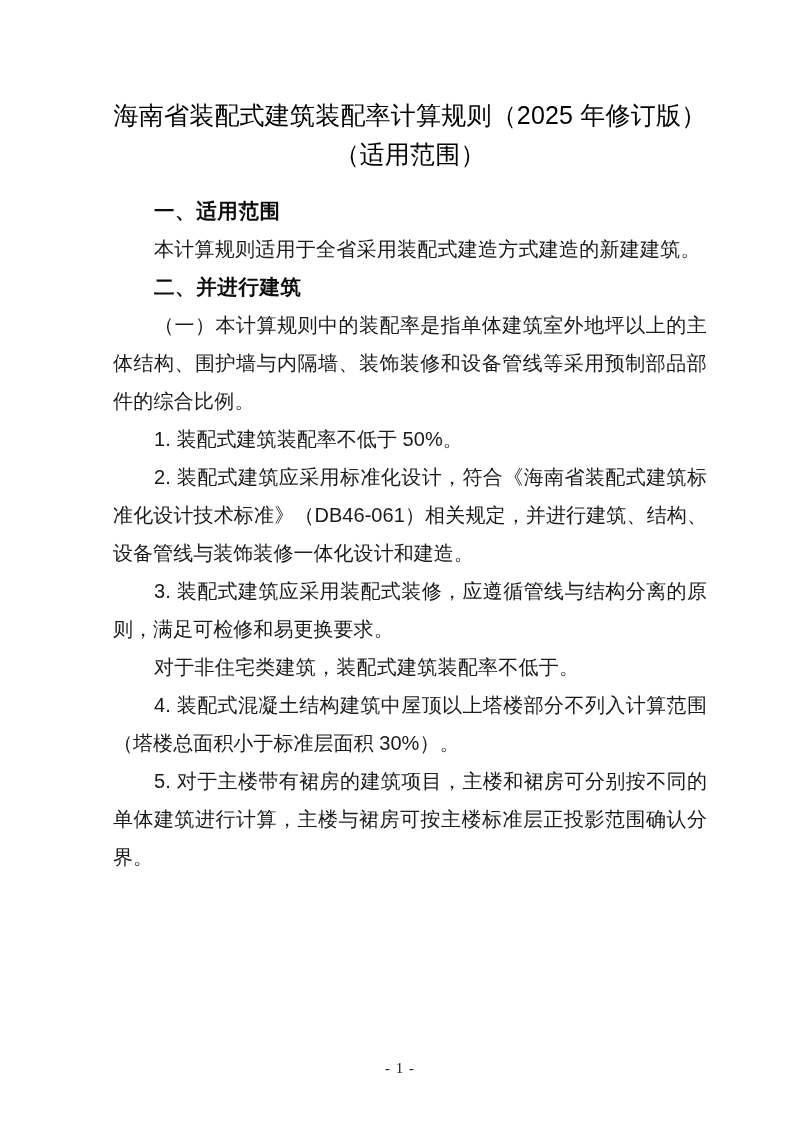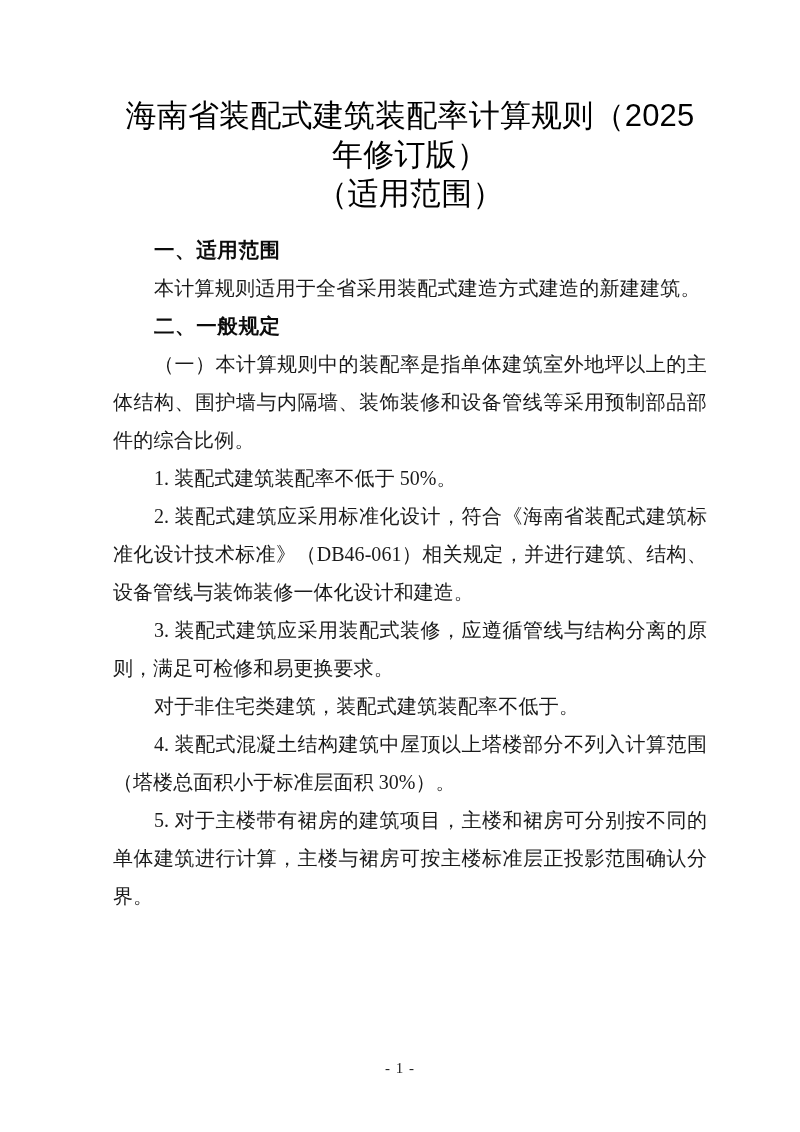--- a/index.html
+++ b/index.html
@@ -22,21 +22,21 @@
   .content {
     position: absolute;
     left: 113px;
     top: 96px;
     width: 594px;
   }
 
   
   .doc-title {
     font-family: "Liberation Sans", "DejaVu Sans", sans-serif;
-    font-size: 31px;
+    font-size: 25px;
     line-height: 39px;
     font-weight: 400;
     text-align: center;
     color: #000000;
     letter-spacing: 0.2px;
     margin: 0;
   }
   .doc-title .line2 {
     display: block;
   }
@@ -56,21 +56,21 @@
   
   .para {
     font-size: 20px;
     line-height: 38px;
     color: #1a1a1a;
     margin: 0;
     text-align: justify;
     text-justify: inter-character;
     text-indent: 41px;
     letter-spacing: 0.25px;
-    font-family: Liberation Serif, serif;
+    font-family: Liberation Sans, sans-serif;
   }
 
   .para.tight {
     letter-spacing: 0.05px;
   }
 
   
   .gap-title {
     height: 18px;
   }
@@ -98,21 +98,21 @@
     <h1 class="doc-title">
       <span>海南省装配式建筑装配率计算规则（2025 年修订版）</span>
       <span class="line2">（适用范围）</span>
     </h1>
 
     <div class="gap-title"></div>
 
     <h2 class="section-heading">一、适用范围</h2>
     <p class="para">本计算规则适用于全省采用装配式建造方式建造的新建建筑。</p>
 
-    <h2 class="section-heading">二、一般规定</h2>
+    <h2 class="section-heading">二、并进行建筑</h2>
 
     <p class="para">（一）本计算规则中的装配率是指单体建筑室外地坪以上的主体结构、围护墙与内隔墙、装饰装修和设备管线等采用预制部品部件的综合比例。</p>
 
 
     <p class="para tight">1. 装配式建筑装配率不低于 50%。</p>
 
     <p class="para tight">2. 装配式建筑应采用标准化设计，符合《海南省装配式建筑标准化设计技术标准》（DB46-061）相关规定，并进行建筑、结构、设备管线与装饰装修一体化设计和建造。</p>
 
     <p class="para tight">3. 装配式建筑应采用装配式装修，应遵循管线与结构分离的原则，满足可检修和易更换要求。</p>
 

